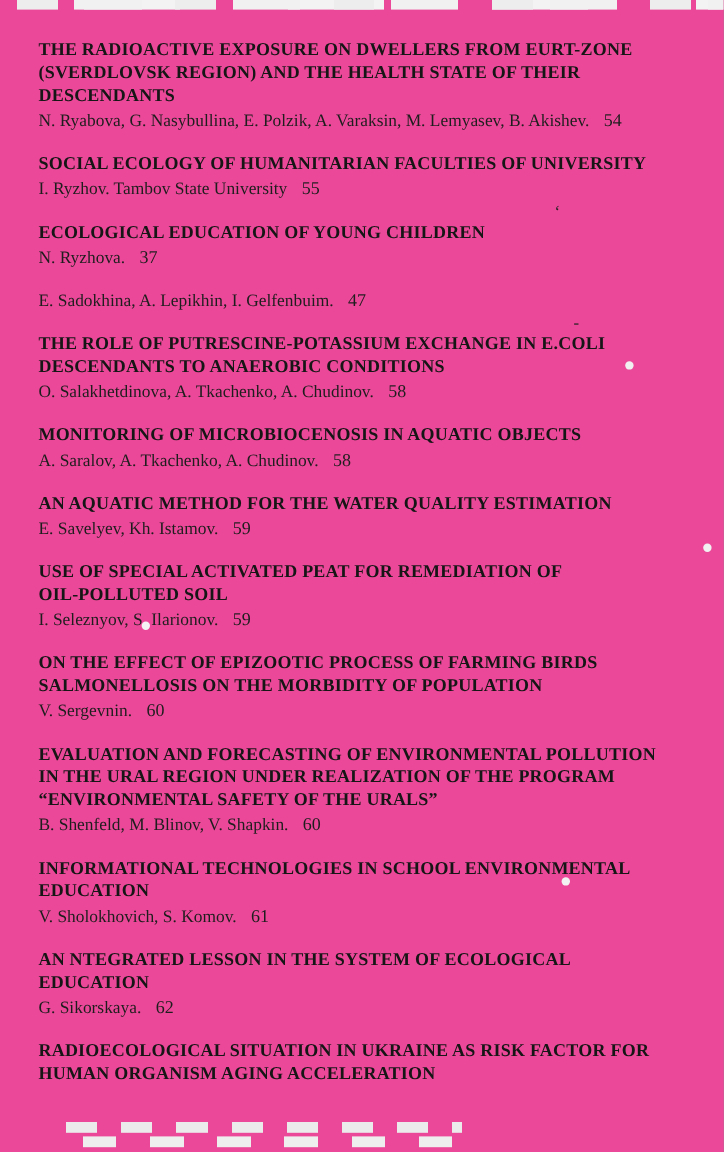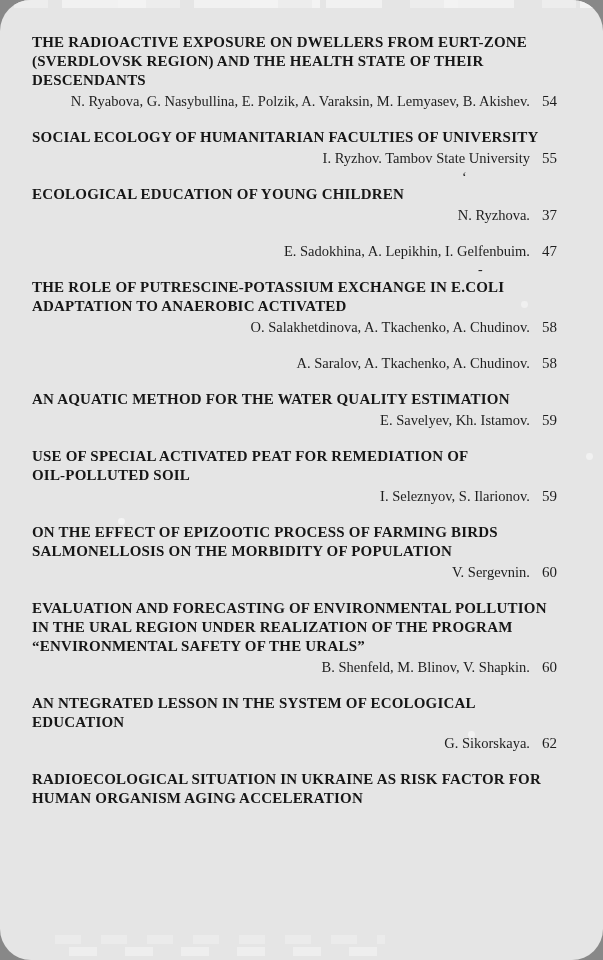--- a/index.html
+++ b/index.html
@@ -3,27 +3,26 @@
 <meta charset="utf-8">
 <style>
   html, body { margin: 0; padding: 0; }
   body { background: #888; }
 
   .page {
     position: relative;
     width: 603px;
     height: 960px;
     margin: 0 auto;
-    background: #e5e5e5;
+    background: #ec4899;
     overflow: hidden;
     box-sizing: border-box;
     padding: 33px 46px 0 32px;
     font-family: "Liberation Serif", "DejaVu Serif", serif;
     color: #1a1a1a;
-    border-radius: 31px;
   }
 
   
   .scan-band-top {
     position: absolute;
     top: 0; left: 0; right: 0;
     height: 8px;
     background:
       repeating-linear-gradient(90deg,
         transparent 0 14px, #ededed 14px 48px, transparent 48px 62px,
@@ -60,21 +59,21 @@
     font-weight: 700;
     font-size: 15px;
     line-height: 19px;
     letter-spacing: 0.2px;
     white-space: pre-line;
     color: #161616;
   }
 
   .entry .author-row {
     display: flex;
-    justify-content: flex-end;
+    justify-content: flex-start;
     align-items: baseline;
     margin-top: 2px;
     line-height: 19px;
   }
   .entry .authors {
     font-size: 14.5px;
     color: #1e1e1e;
   }
   .entry .pagenum {
     font-size: 15px;
@@ -128,28 +127,29 @@
 
   <div class="entry">
     <div class="author-row">
       <span class="authors">E. Sadokhina, A. Lepikhin, I. Gelfenbuim.</span>
       <span class="pagenum">47</span>
     </div>
   </div>
 
   <div class="entry">
     <div class="title">THE ROLE OF PUTRESCINE-POTASSIUM EXCHANGE IN E.COLI
-ADAPTATION TO ANAEROBIC ACTIVATED</div>
+DESCENDANTS TO ANAEROBIC CONDITIONS</div>
     <div class="author-row">
       <span class="authors">O. Salakhetdinova, A. Tkachenko, A. Chudinov.</span>
       <span class="pagenum">58</span>
     </div>
   </div>
 
   <div class="entry">
+    <div class="title">MONITORING OF MICROBIOCENOSIS IN AQUATIC OBJECTS</div>
     <div class="author-row">
       <span class="authors">A. Saralov, A. Tkachenko, A. Chudinov.</span>
       <span class="pagenum">58</span>
     </div>
   </div>
 
   <div class="entry">
     <div class="title">AN AQUATIC METHOD FOR THE WATER QUALITY ESTIMATION</div>
     <div class="author-row">
       <span class="authors">E. Savelyev, Kh. Istamov.</span>
@@ -178,20 +178,28 @@
   <div class="entry">
     <div class="title">EVALUATION AND FORECASTING OF ENVIRONMENTAL POLLUTION
 IN THE URAL REGION UNDER REALIZATION OF THE PROGRAM
 “ENVIRONMENTAL SAFETY OF THE URALS”</div>
     <div class="author-row">
       <span class="authors">B. Shenfeld, M. Blinov, V. Shapkin.</span>
       <span class="pagenum">60</span>
     </div>
   </div>
 
+  <div class="entry">
+    <div class="title">INFORMATIONAL TECHNOLOGIES IN SCHOOL ENVIRONMENTAL
+EDUCATION</div>
+    <div class="author-row">
+      <span class="authors">V. Sholokhovich, S. Komov.</span>
+      <span class="pagenum">61</span>
+    </div>
+  </div>
 
   <div class="entry">
     <div class="title">AN NTEGRATED LESSON IN THE SYSTEM OF ECOLOGICAL EDUCATION</div>
     <div class="author-row">
       <span class="authors">G. Sikorskaya.</span>
       <span class="pagenum">62</span>
     </div>
   </div>
 
   <div class="entry">

